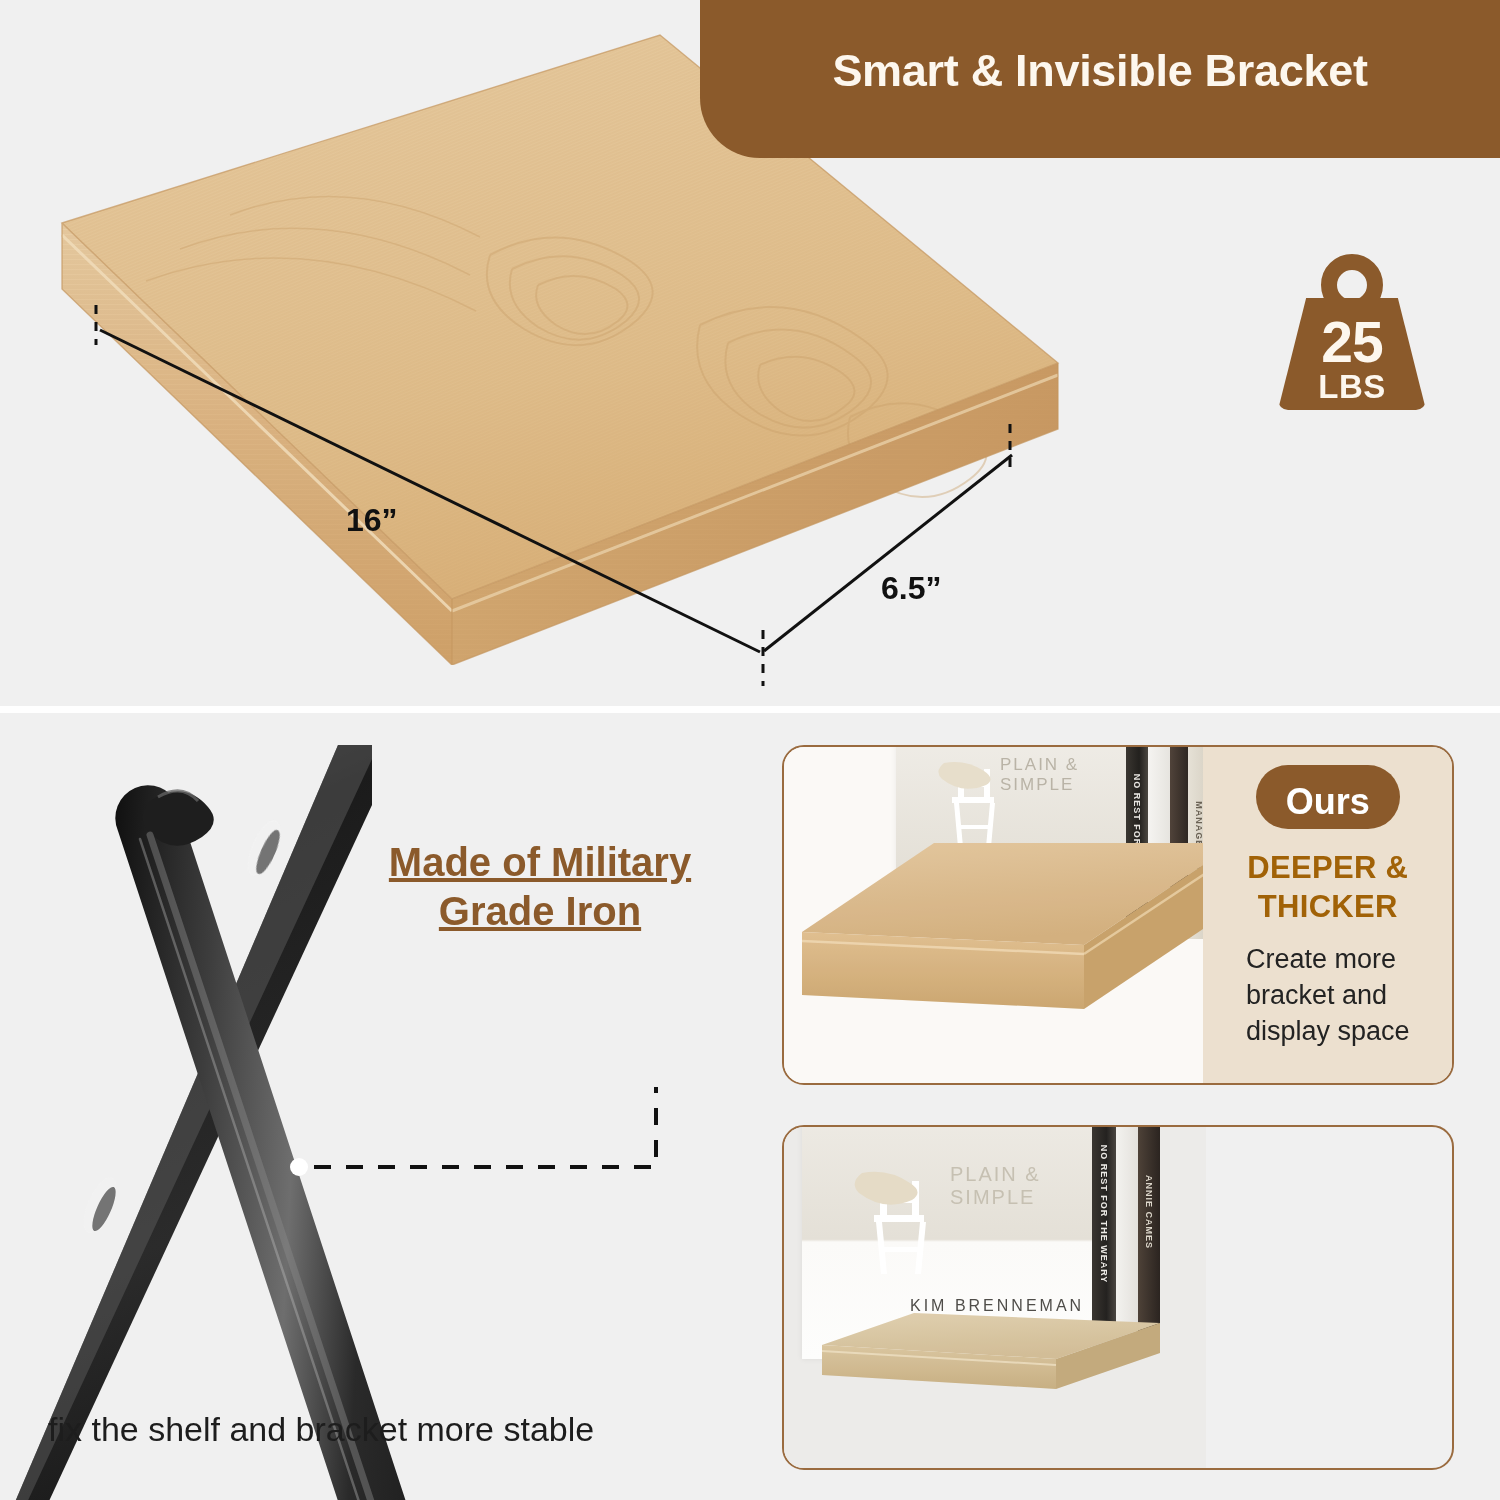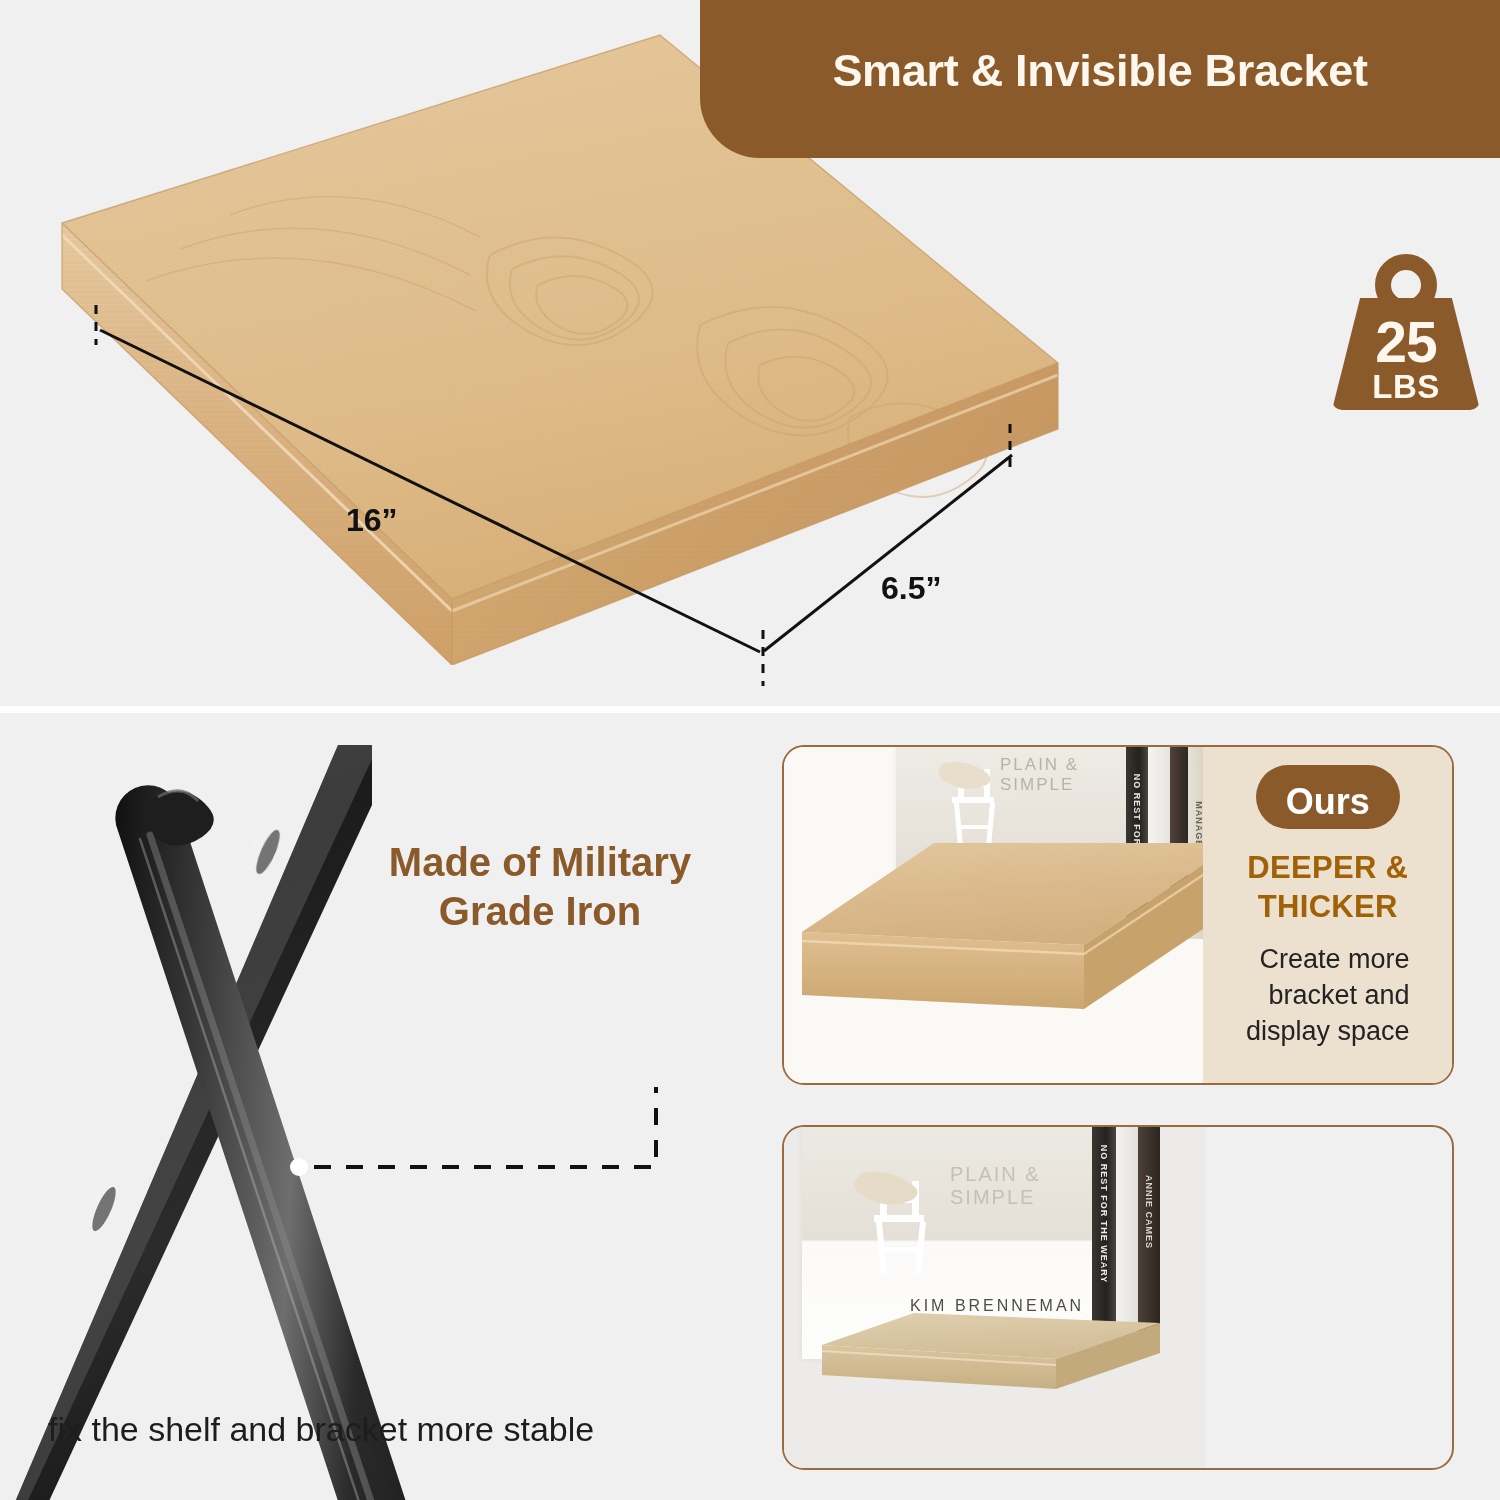--- a/index.html
+++ b/index.html
@@ -40,21 +40,21 @@
     font-size:45px;
     font-weight:bold;
     line-height:1.16;
     letter-spacing:-0.3px;
     white-space:nowrap;
     text-align:center;
   }
 
   
   .weight-badge {
-    position:absolute; left:1326px; top:252px;
+    position:absolute; left:1272px; top:252px;
     width:160px; height:160px;
   }
   .wb-ring {
     position:absolute; left:50%; top:2px; transform:translateX(-50%);
     width:62px; height:62px; border-radius:50%;
     border:16px solid #8b5a2b;
   }
   .wb-body {
     position:absolute; left:6px; top:46px; width:148px; height:112px;
     background:#8b5a2b;
@@ -83,21 +83,21 @@
   }
   .dim-16 { left:346px; top:502px; }
   .dim-65 { left:881px; top:570px; }
 
   
   .bracket-area { position:absolute; left:0; top:0; width:760px; height:787px; }
 
   .feat-title {
     position:absolute; left:330px; top:125px; width:420px;
     text-align:center; color:#8b5a2b; font-weight:bold;
-    font-size:40px; line-height:1.22;
+    font-size:40px; line-height:1.22;text-decoration:underline;
   }
 
   .stopper-title {
     position:absolute; left:48px; top:635px; width:700px;
     color:#8b5a2b; font-weight:bold; font-size:42px; line-height:1.1;
   }
   .stopper-sub {
     position:absolute; left:48px; top:698px; width:720px;
     color:#1d1d1d; font-size:34px; line-height:1.1;
   }
@@ -126,21 +126,21 @@
   .cmp-pill.others { background:#4a4a4a; }
 
   .cmp-head {
     margin-top:20px; text-align:center; font-weight:bold;
     font-size:31px; line-height:1.25; letter-spacing:0.3px;
   }
   .cmp-head.ours   { color:#a16207; }
   .cmp-head.others { color:#5c5c5c; }
 
   .cmp-body {
-    margin-top:16px; text-align:right; font-size:27px;
+    margin-top:16px; text-align:left; font-size:27px;
     line-height:1.32; color:#232323; padding:0 10px;
   }
 
   
   .ph { position:absolute; inset:0; }
   .ph-wall-a { position:absolute; inset:0; background:#fbf9f6; }
   .ph-wall-b { position:absolute; inset:0; background:#ecebe9; }
 
   .bk { position:absolute; }
   .bk-cover {

